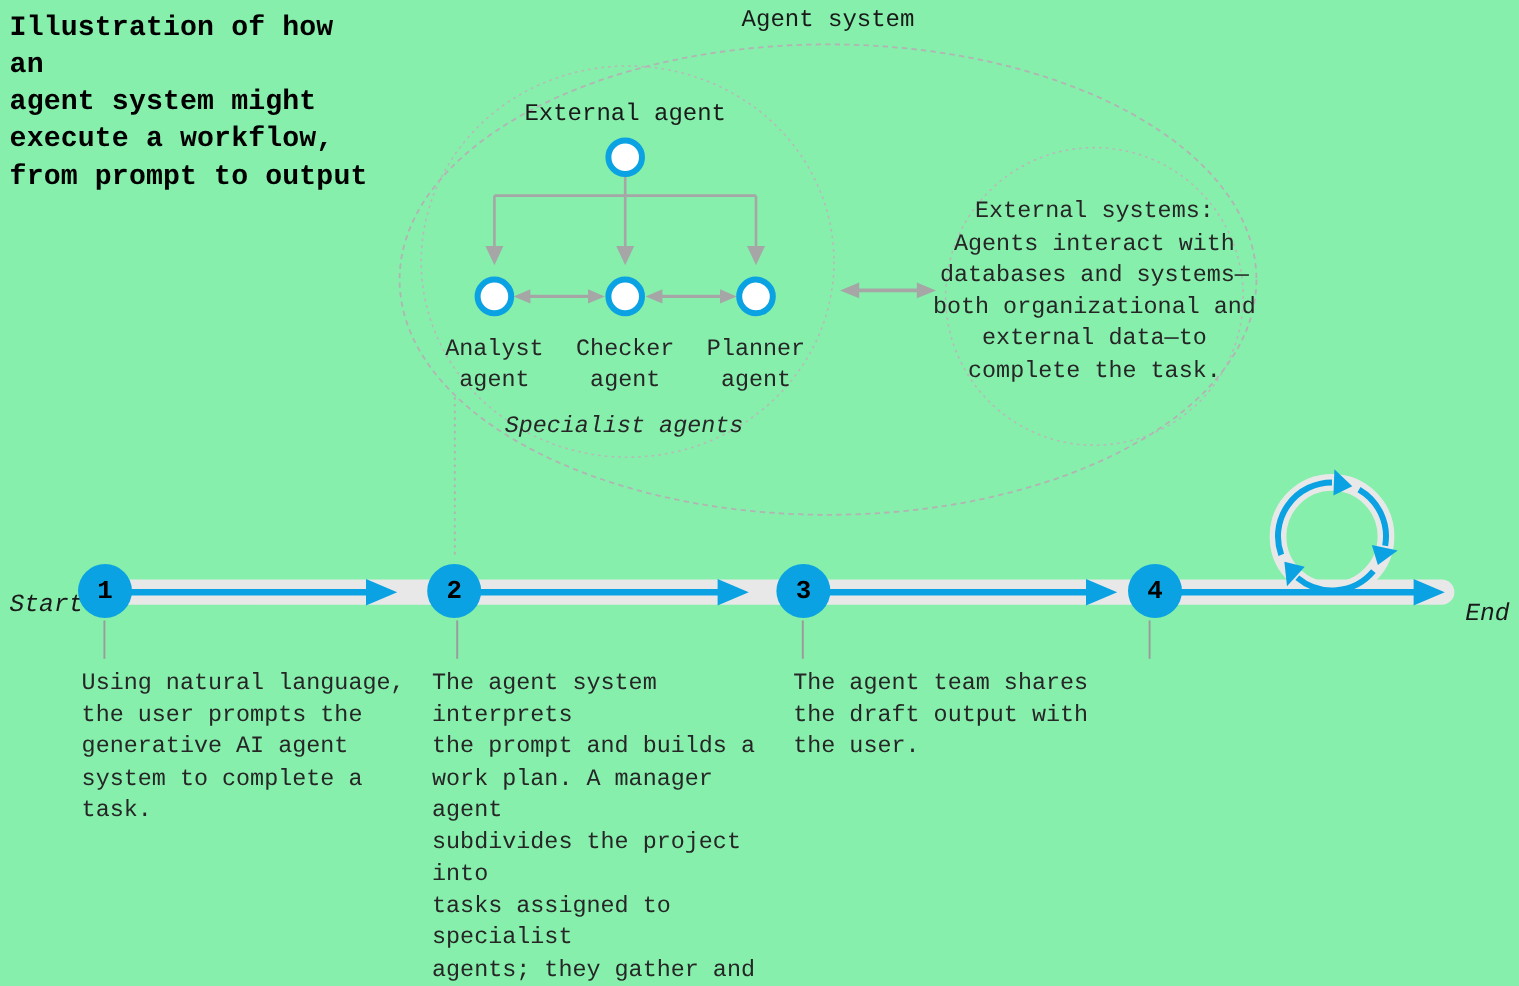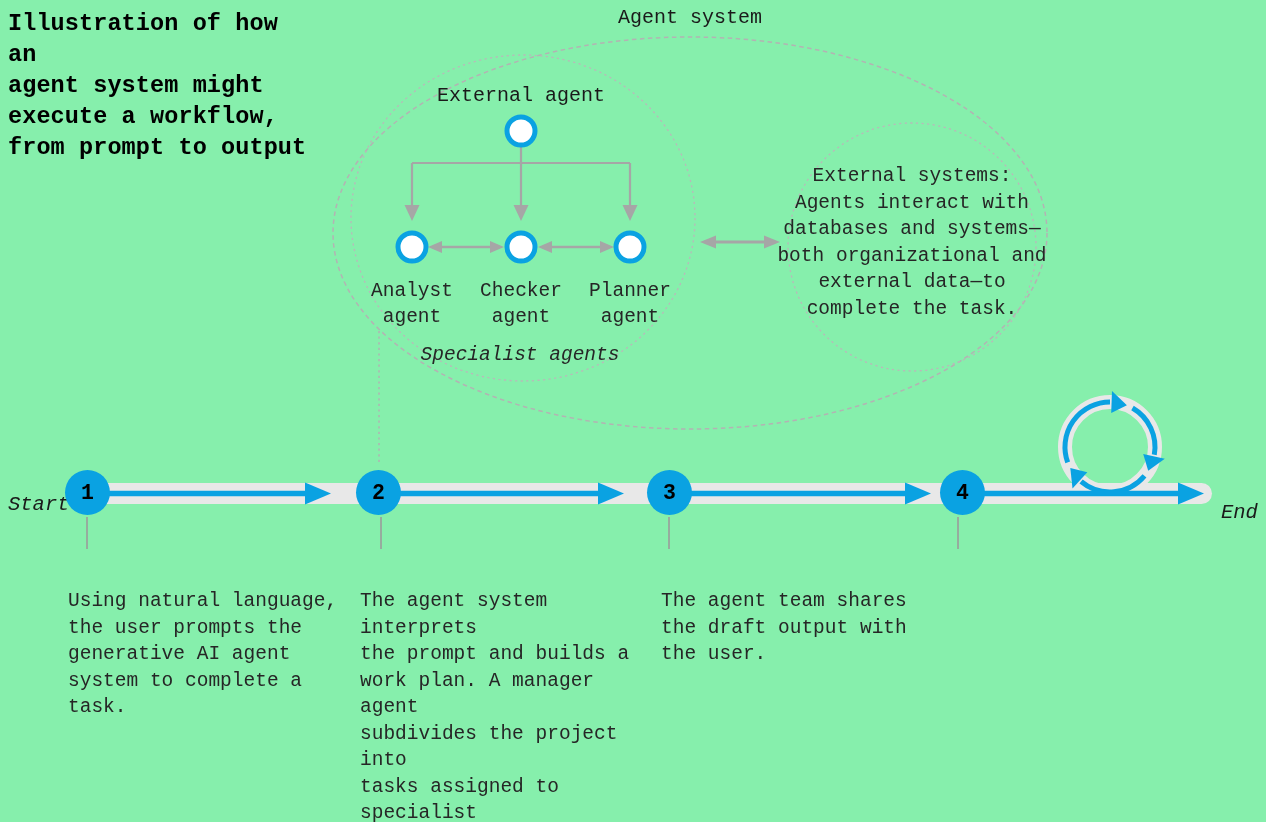--- a/index.html
+++ b/index.html
@@ -12,21 +12,21 @@
     position:absolute;font-size:19.5px;line-height:26px;color:#262626;
     white-space:pre-line;
   }
   .center{transform:translateX(-50%);text-align:center;}
   .italic{font-style:italic;}
   .title{
     font-weight:700;font-size:23.5px;line-height:31px;color:#000;letter-spacing:.1px;
   }
   .edge-label{font-size:20.5px;font-style:italic;color:#1a1a1a;}
   .sys-label{font-size:20px;color:#1a1a1a;}
-  .step-desc{font-size:19.5px;line-height:26.5px;color:#262626;margin-top:32px;}
+  .step-desc{font-size:19.5px;line-height:26.5px;color:#262626;}
   .step-circle{
     position:absolute;width:45px;height:45px;border-radius:50%;
     background:#0aa2e2;color:#000;font-weight:700;font-size:21.5px;
     display:flex;align-items:center;justify-content:center;
   }
 </style>
 </head>
 <body>
 
 <div class="canvas">

